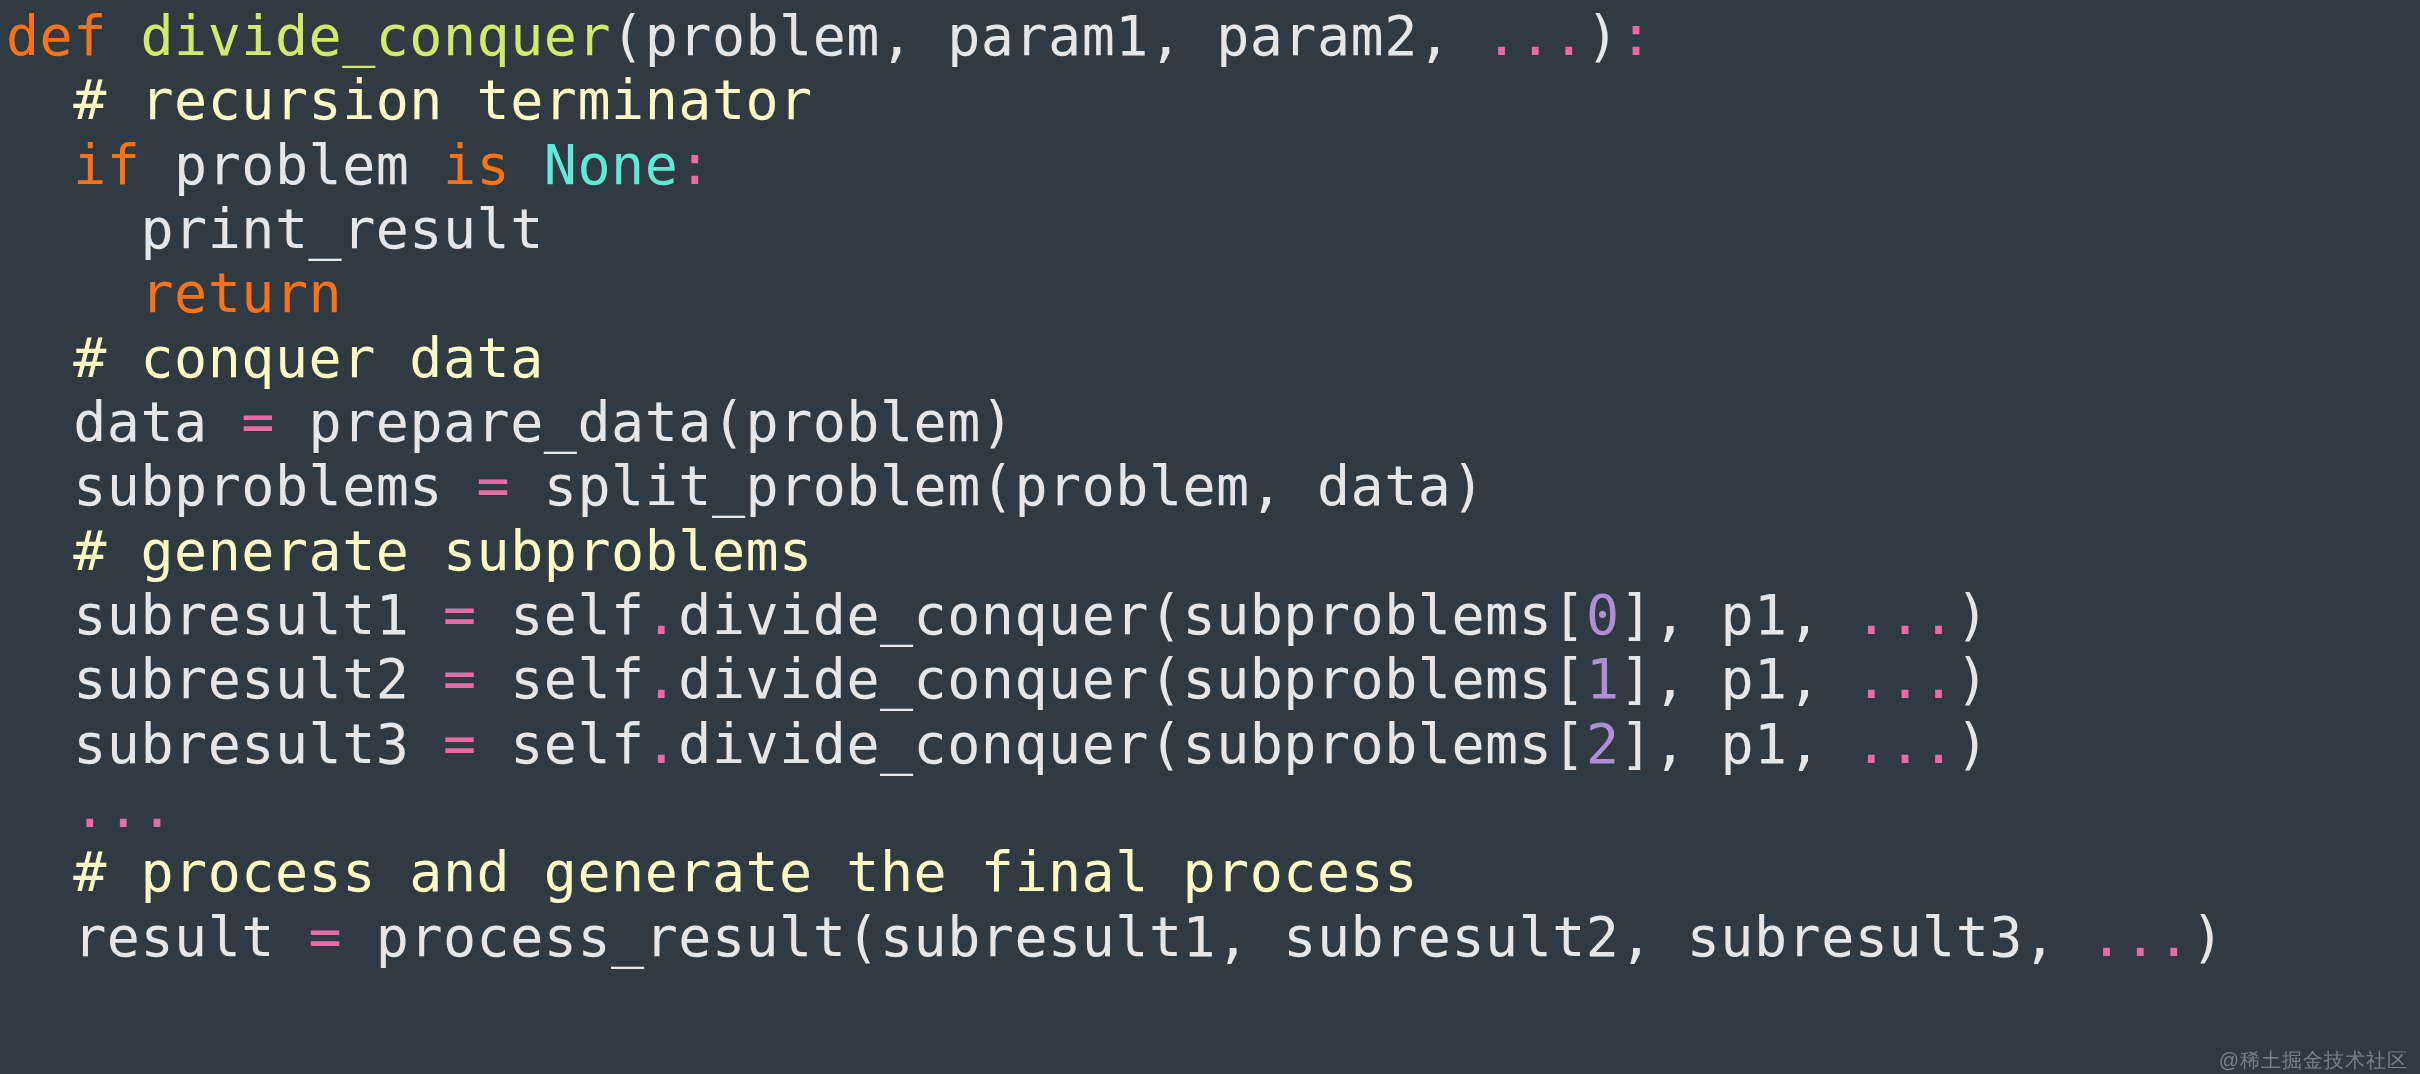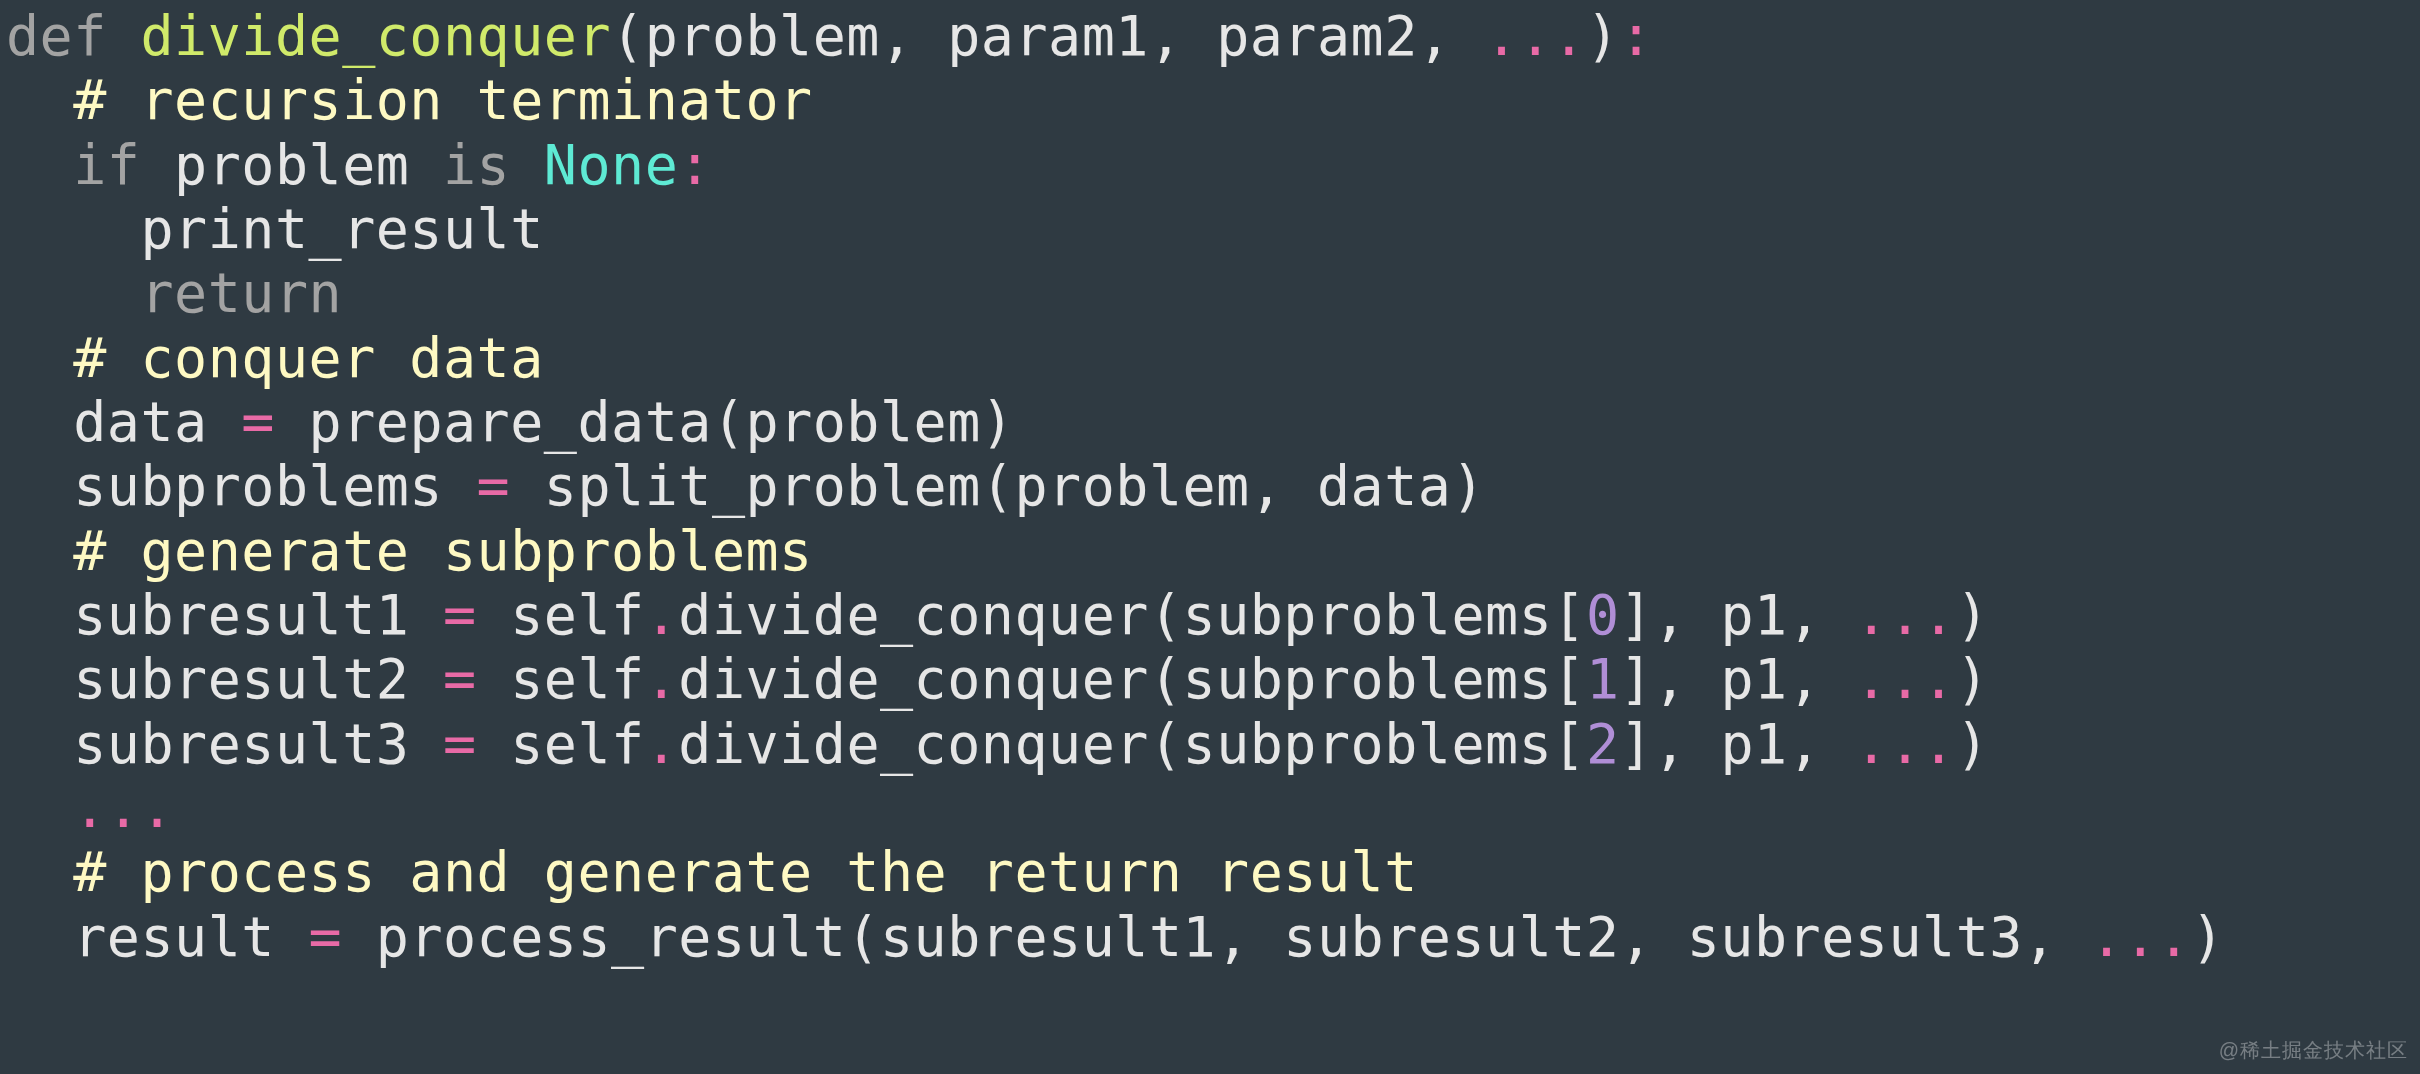--- a/index.html
+++ b/index.html
@@ -14,32 +14,32 @@
     margin: 0;
     padding: 4px 6px 0 6px;
     font-family: "DejaVu Sans Mono", "Menlo", "Consolas", monospace;
     font-size: 55px;
     line-height: 1.17;
     color: #e6e6e6;
     white-space: pre;
     letter-spacing: 0.5px;
   }
   .tok { display: inline; }
-  .kw { color: #a3a3a3; }          
+  .kw { color: #f97316; }          
   .fn { color: #d0ea6a; }          
   .str, .none { color: #5eead4; }  
   .num { color: #b08ed6; }         
   .op { color: #e86aa6; }          
   .pn { color: #e6e6e6; }          
   .id { color: #e6e6e6; text-align: center; }          
   .cm { color: #fef9c3; }          
   .watermark {
     position: absolute;
     right: 12px;
-    bottom: 10px;
+    bottom: 0;
     font-family: sans-serif;
     font-size: 20px;
     color: rgba(255,255,255,0.35);
     letter-spacing: 1px;
   }
 </style>
 </head>
 <body>
 
 <pre class="code" id="code"><span class="code-line"><span class="tok kw">def </span><span class="tok fn">divide_conquer</span><span class="tok pn">(</span><span class="tok id">problem</span><span class="tok pn">, </span><span class="tok id">param1</span><span class="tok pn">, </span><span class="tok id">param2</span><span class="tok pn">, </span><span class="tok op">...</span><span class="tok pn">)</span><span class="tok op">:</span></span>
@@ -48,17 +48,17 @@
 <span class="code-line">    <span class="tok id">print_result</span></span>
 <span class="code-line">    <span class="tok kw">return</span></span>
 <span class="code-line">  <span class="tok cm"># conquer data</span></span>
 <span class="code-line">  <span class="tok id">data </span><span class="tok op">=</span><span class="tok id"> prepare_data</span><span class="tok pn">(</span><span class="tok id">problem</span><span class="tok pn">)</span></span>
 <span class="code-line">  <span class="tok id">subproblems </span><span class="tok op">=</span><span class="tok id"> split_problem</span><span class="tok pn">(</span><span class="tok id">problem</span><span class="tok pn">, </span><span class="tok id">data</span><span class="tok pn">)</span></span>
 <span class="code-line">  <span class="tok cm"># generate subproblems</span></span>
 <span class="code-line">  <span class="tok id">subresult1 </span><span class="tok op">=</span><span class="tok id"> self</span><span class="tok op">.</span><span class="tok id">divide_conquer</span><span class="tok pn">(</span><span class="tok id">subproblems</span><span class="tok pn">[</span><span class="tok num">0</span><span class="tok pn">]</span><span class="tok pn">, </span><span class="tok id">p1</span><span class="tok pn">, </span><span class="tok op">...</span><span class="tok pn">)</span></span>
 <span class="code-line">  <span class="tok id">subresult2 </span><span class="tok op">=</span><span class="tok id"> self</span><span class="tok op">.</span><span class="tok id">divide_conquer</span><span class="tok pn">(</span><span class="tok id">subproblems</span><span class="tok pn">[</span><span class="tok num">1</span><span class="tok pn">]</span><span class="tok pn">, </span><span class="tok id">p1</span><span class="tok pn">, </span><span class="tok op">...</span><span class="tok pn">)</span></span>
 <span class="code-line">  <span class="tok id">subresult3 </span><span class="tok op">=</span><span class="tok id"> self</span><span class="tok op">.</span><span class="tok id">divide_conquer</span><span class="tok pn">(</span><span class="tok id">subproblems</span><span class="tok pn">[</span><span class="tok num">2</span><span class="tok pn">]</span><span class="tok pn">, </span><span class="tok id">p1</span><span class="tok pn">, </span><span class="tok op">...</span><span class="tok pn">)</span></span>
 <span class="code-line">  <span class="tok op">...</span></span>
-<span class="code-line">  <span class="tok cm"># process and generate the return result</span></span>
+<span class="code-line">  <span class="tok cm"># process and generate the final process</span></span>
 <span class="code-line">  <span class="tok id">result </span><span class="tok op">=</span><span class="tok id"> process_result</span><span class="tok pn">(</span><span class="tok id">subresult1</span><span class="tok pn">, </span><span class="tok id">subresult2</span><span class="tok pn">, </span><span class="tok id">subresult3</span><span class="tok pn">, </span><span class="tok op">...</span><span class="tok pn">)</span></span>
 </pre>
 
 <div class="watermark">@稀土掘金技术社区</div>
 
 </body></html>

